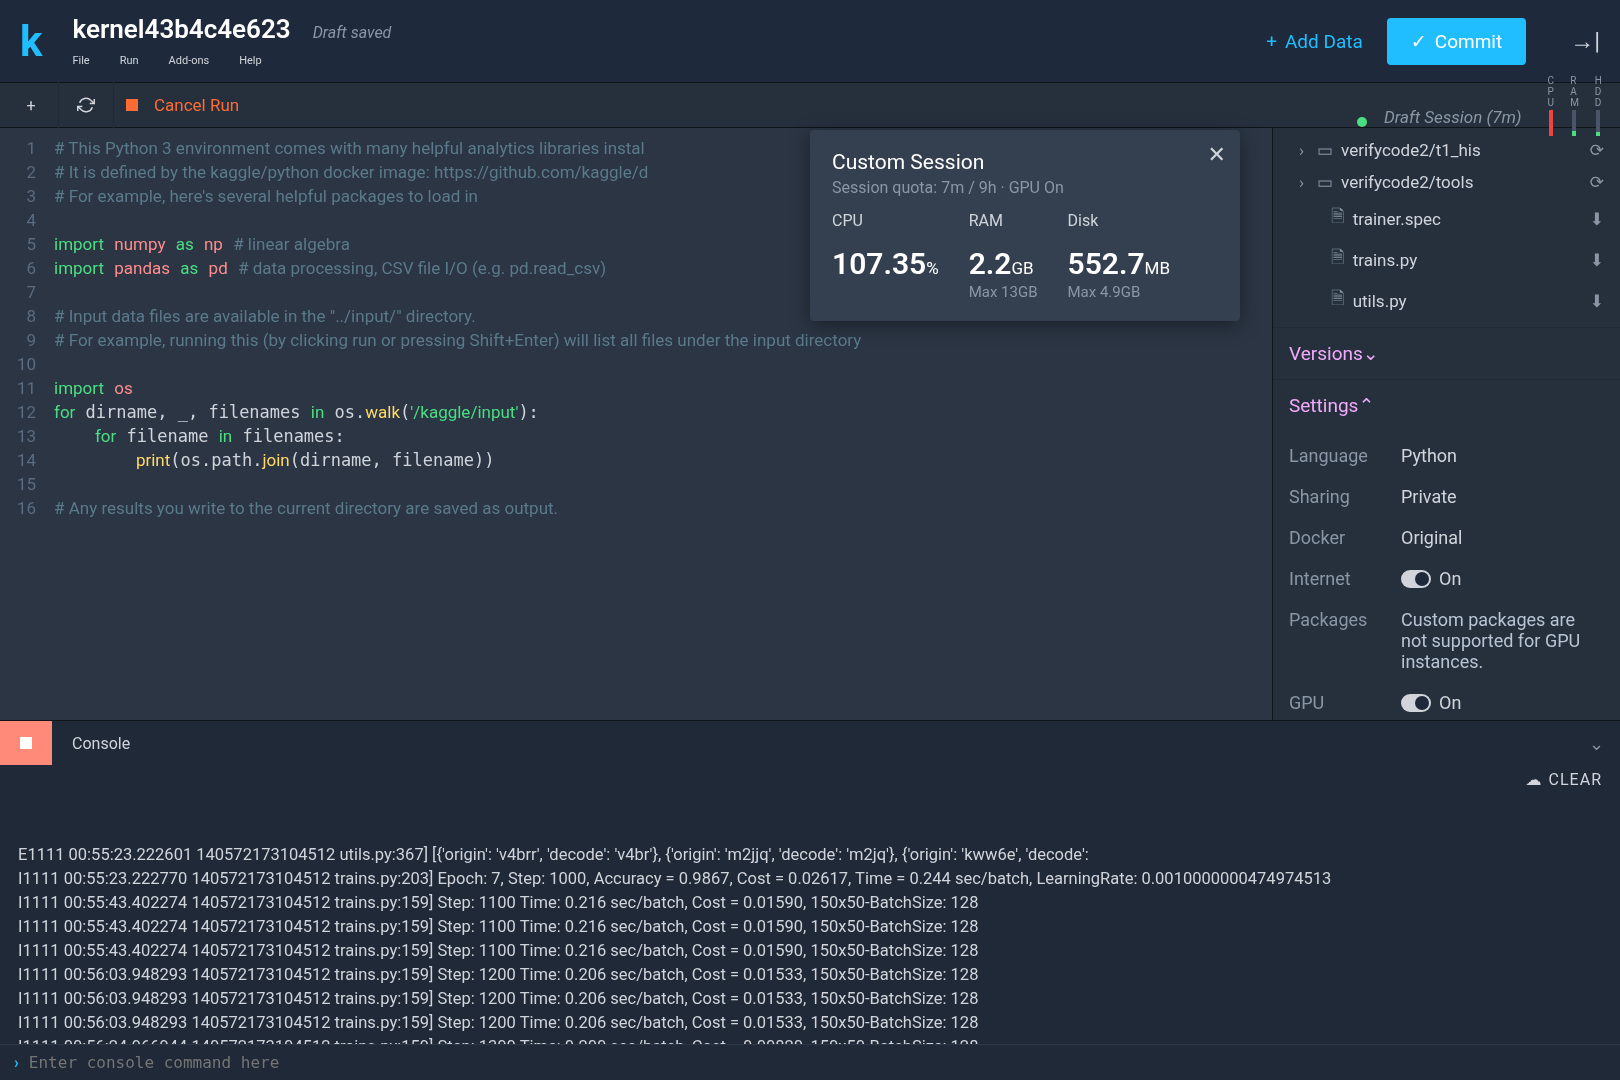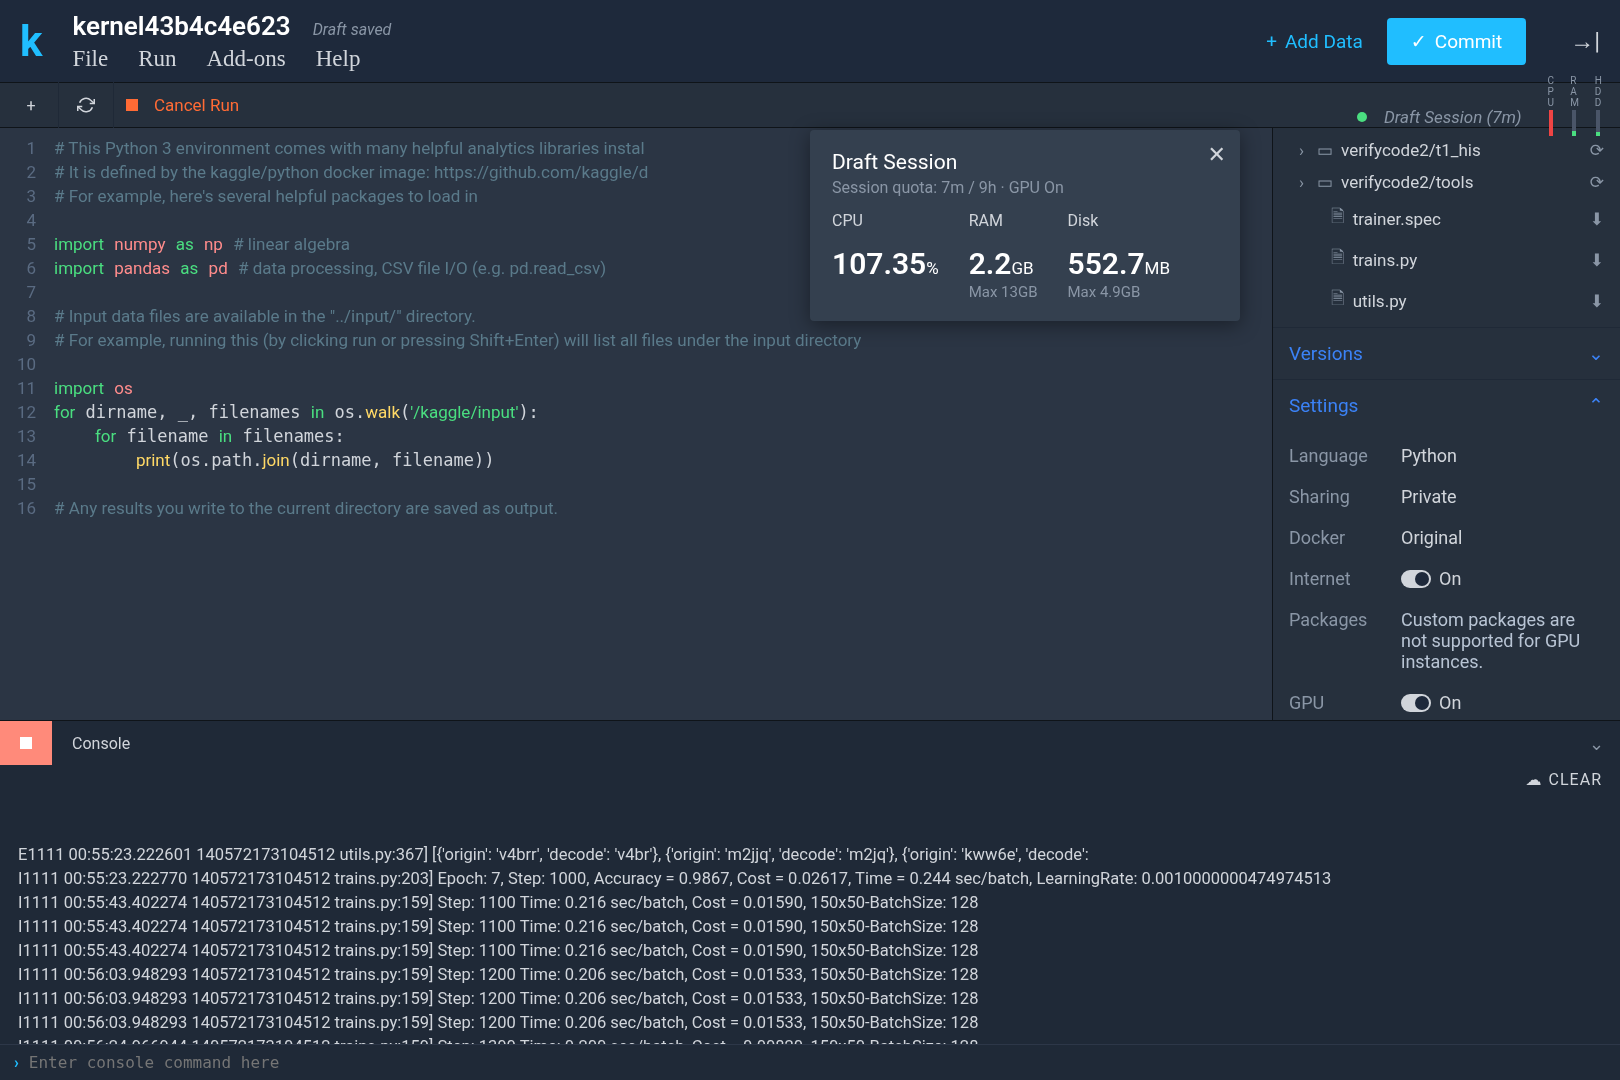--- a/index.html
+++ b/index.html
@@ -3,53 +3,53 @@
 <meta charset="utf-8">
 <style>
 * { margin:0; padding:0; box-sizing:border-box; font-family:-apple-system,BlinkMacSystemFont,"Segoe UI",Roboto,sans-serif; }
 body { background:#1f2937; color:#d1d5db; width:1620px; height:1080px; overflow:hidden; position:relative; }
 .topbar { height:82px; background:#1e293b; display:flex; align-items:center; padding:0 20px; }
 .logo { color:#20beff; font-size:42px; font-weight:700; margin-right:30px; }
 .title-area { flex:1; }
 .kernel-title { color:#fff; font-size:26px; font-weight:600; display:inline-block; margin-right:18px;}
 .draft-saved { color:#8a96a6; font-style:italic; font-size:16px;}
 .menubar { margin-top:5px; }
-.menubar span { color:#d1d5db; font-size:23px; margin-right:26px; cursor:pointer;font-family:Liberation Serif, serif;}
+.menubar span { color:#d1d5db; font-size:11px; margin-right:26px; cursor:pointer;}
 .top-actions { display:flex; align-items:center; gap:24px;}
 .add-data { color:#20beff; font-size:19px; cursor:pointer; display:flex; align-items:center; gap:8px;}
 .commit-btn { background:#20beff; color:#fff; padding:12px 24px; border-radius:4px; font-size:19px; display:flex; align-items:center; gap:8px; cursor:pointer;}
 .collapse-icon { color:#d1d5db; font-size:24px; margin-left:20px; cursor:pointer;}
 .toolbar { height:46px; background:#26303d; display:flex; align-items:center; padding:0 10px; border-top:1px solid #0f1419; border-bottom:1px solid #0f1419;}
 .tool-btn { width:30px; height:30px; display:flex; align-items:center; justify-content:center; color:#d1d5db; cursor:pointer; margin:0 6px;}
 .tool-sep { width:1px; height:46px; background:#1f2937; margin:0 6px;}
 .cancel-run { color:#ff6b35; font-size:17px; cursor:pointer; display:flex; align-items:center; gap:16px; margin-left:6px;}
 .cancel-run .square { width:12px; height:12px; background:#ff6b35;}
 .toolbar-spacer { flex:1; }
-.session-status { display:flex; align-items:center; gap:17px; color:#8a96a6; font-style:italic; font-size:17px; margin-right:18px;margin-top:24px;}
+.session-status { display:flex; align-items:flex-end; gap:17px; color:#8a96a6; font-style:italic; font-size:17px; margin-right:18px;margin-top:24px;}
 .green-dot { width:10px; height:10px; background:#4ade80; border-radius:50%;}
 .mini-meter { display:flex; flex-direction:column; align-items:center; font-size:10px; color:#8a96a6; margin:0 8px;}
 .mini-bar { width:4px; height:26px; background:#4a5568; margin-top:2px; position:relative;}
 .mini-bar .fill { position:absolute; bottom:0; width:100%; }
 .main-row { display:flex; height:calc(100% - 82px - 46px - 360px);}
 .editor-col { flex:1; display:flex; background:#2b3544; position:relative;}
 .gutter { width:46px; background:#2b3544; text-align:right; padding:8px 10px 0 0; color:#5a6b82; font-family:"SF Mono",Monaco,Consolas,monospace; font-size:17px; line-height:24px;}
 .code-area { flex:1; padding:8px 0 0 8px; font-family:"SF Mono",Monaco,Consolas,monospace; font-size:17px; line-height:24px; white-space:pre; color:#d1d5db; overflow:hidden;}
 .c-comment { color:#5a7a8a; }
 .c-keyword { color:#4ade80; }
 .c-string { color:#4ade80; }
 .c-func { color:#ffd966; }
 .c-var { color:#ff8c8c; }
 .sidebar { width:348px; background:#26303d; border-left:1px solid #0f1419; display:flex; flex-direction:column; overflow-y:auto;}
 .file-tree { padding:6px 0;}
 .tree-row { display:flex; align-items:center; padding:6px 16px; color:#d1d5db; font-size:17px; cursor:pointer;}
 .tree-row .arrow { width:14px; color:#8a96a6; margin-right:4px;}
 .tree-row .ficon { margin-right:8px; color:#8a96a6;}
 .tree-row .spacer { flex:1;}
 .tree-row .action-icon { color:#8a96a6; cursor:pointer;}
-.panel-header { display:flex; align-items:center; justify-content:space-between; padding:14px 16px; color:#3b82f6; font-size:19px; border-top:1px solid #1f2937; cursor:pointer;}
+.panel-header { display:flex; align-items:center; justify-content:flex-start; padding:14px 16px; color:#f0abfc; font-size:19px; border-top:1px solid #1f2937; cursor:pointer;}
 .settings-body { padding:4px 16px 16px;}
 .setting-row { display:flex; padding:10px 0; font-size:18px;}
 .setting-label { width:112px; color:#8a96a6;}
 .setting-value { color:#d1d5db; flex:1;}
 .toggle { display:inline-flex; align-items:center; gap:8px;}
 .toggle-track { width:30px; height:18px; background:#d1d5db; border-radius:10px; position:relative;}
 .toggle-thumb { width:14px; height:14px; background:#1e293b; border-radius:50%; position:absolute; top:2px; right:2px;}
 .popup { position:absolute; top:130px; left:810px; width:430px; background:#34404f; border-radius:4px; padding:20px 22px; box-shadow:0 4px 20px rgba(0,0,0,0.4); z-index:10;}
 .popup-close { position:absolute; top:12px; right:14px; color:#d1d5db; font-size:22px; cursor:pointer;}
 .popup-title { color:#fff; font-size:21px; margin-bottom:4px;}
@@ -279,21 +279,21 @@
     <div class="clear-btn"><span>☁</span><span>CLEAR</span></div>
   <div>E1111 00:55:23.222601 140572173104512 utils.py:367] [{'origin': 'v4brr', 'decode': 'v4br'}, {'origin': 'm2jjq', 'decode': 'm2jq'}, {'origin': 'kww6e', 'decode':</div><div>I1111 00:55:23.222770 140572173104512 trains.py:203] Epoch: 7, Step: 1000, Accuracy = 0.9867, Cost = 0.02617, Time = 0.244 sec/batch, LearningRate: 0.0010000000474974513</div><div>I1111 00:55:43.402274 140572173104512 trains.py:159] Step: 1100 Time: 0.216 sec/batch, Cost = 0.01590, 150x50-BatchSize: 128</div><div>I1111 00:55:43.402274 140572173104512 trains.py:159] Step: 1100 Time: 0.216 sec/batch, Cost = 0.01590, 150x50-BatchSize: 128</div><div>I1111 00:55:43.402274 140572173104512 trains.py:159] Step: 1100 Time: 0.216 sec/batch, Cost = 0.01590, 150x50-BatchSize: 128</div><div>I1111 00:56:03.948293 140572173104512 trains.py:159] Step: 1200 Time: 0.206 sec/batch, Cost = 0.01533, 150x50-BatchSize: 128</div><div>I1111 00:56:03.948293 140572173104512 trains.py:159] Step: 1200 Time: 0.206 sec/batch, Cost = 0.01533, 150x50-BatchSize: 128</div><div>I1111 00:56:03.948293 140572173104512 trains.py:159] Step: 1200 Time: 0.206 sec/batch, Cost = 0.01533, 150x50-BatchSize: 128</div><div>I1111 00:56:24.966944 140572173104512 trains.py:159] Step: 1300 Time: 0.200 sec/batch, Cost = 0.00820, 150x50-BatchSize: 128</div></div>
   <div class="console-input">
     <span class="console-prompt">›</span>
     <input type="text" placeholder="Enter console command here" style="">
   </div>
 </div>
 
 <div class="popup">
   <div class="popup-close">✕</div>
-  <div class="popup-title">Draft Session</div>
+  <div class="popup-title">Custom Session</div>
   <div class="popup-sub">Session quota: 7m / 9h · GPU On</div>
   <div class="popup-stats" id="popup-stats">
       <div>
         <div class="stat-label">CPU</div>
         <div class="stat-value">107.35<span class="stat-unit">%</span></div>
         <div class="stat-max"></div>
       </div>
       <div>
         <div class="stat-label">RAM</div>
         <div class="stat-value">2.2<span class="stat-unit">GB</span></div>

